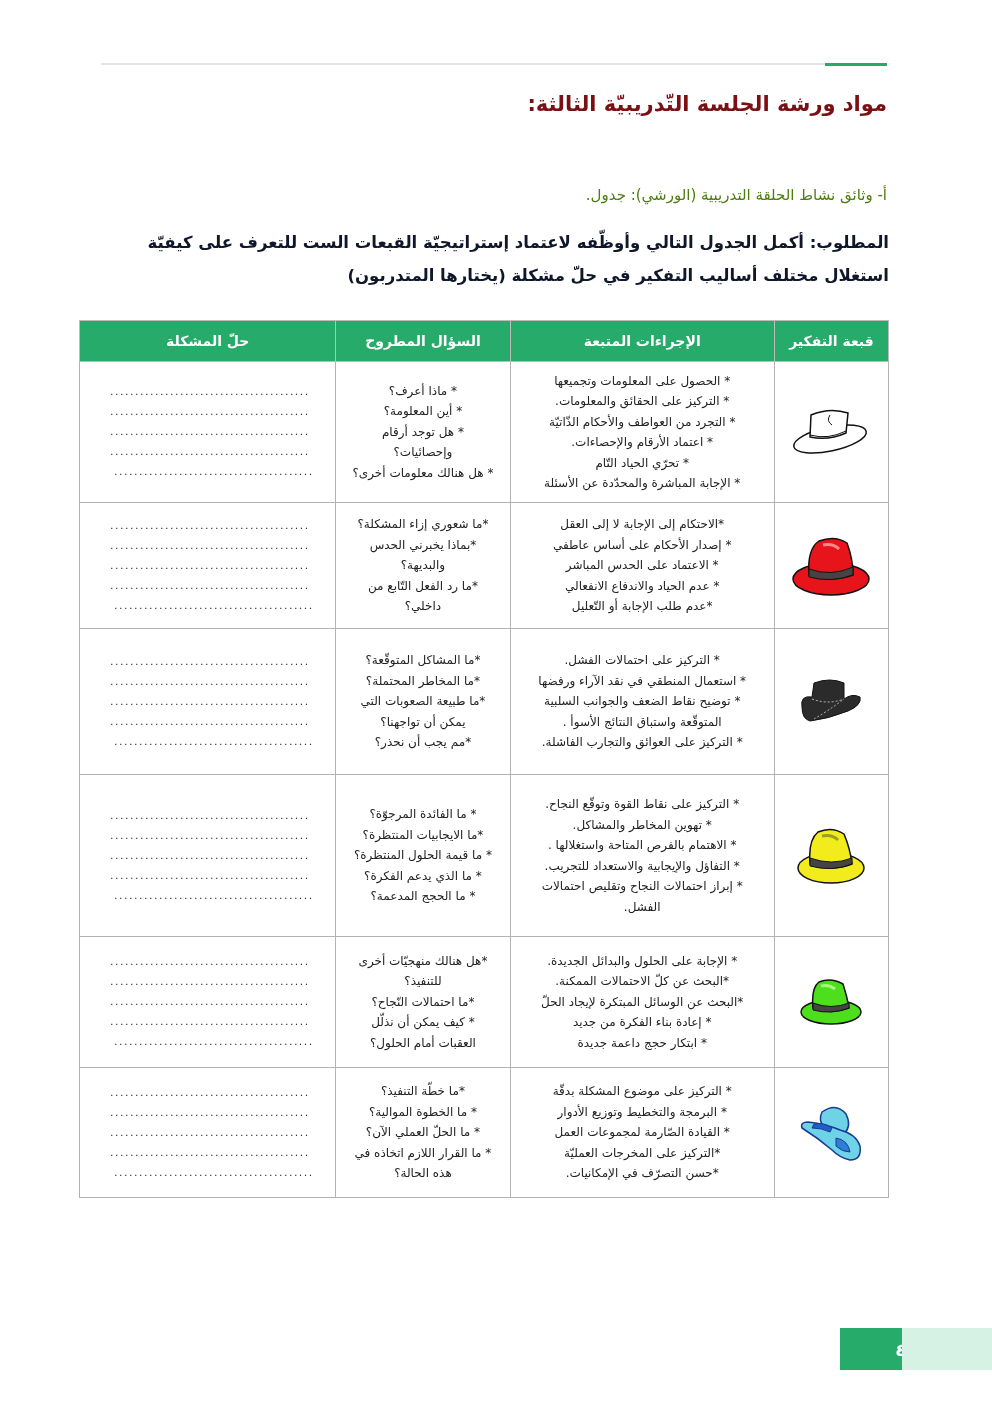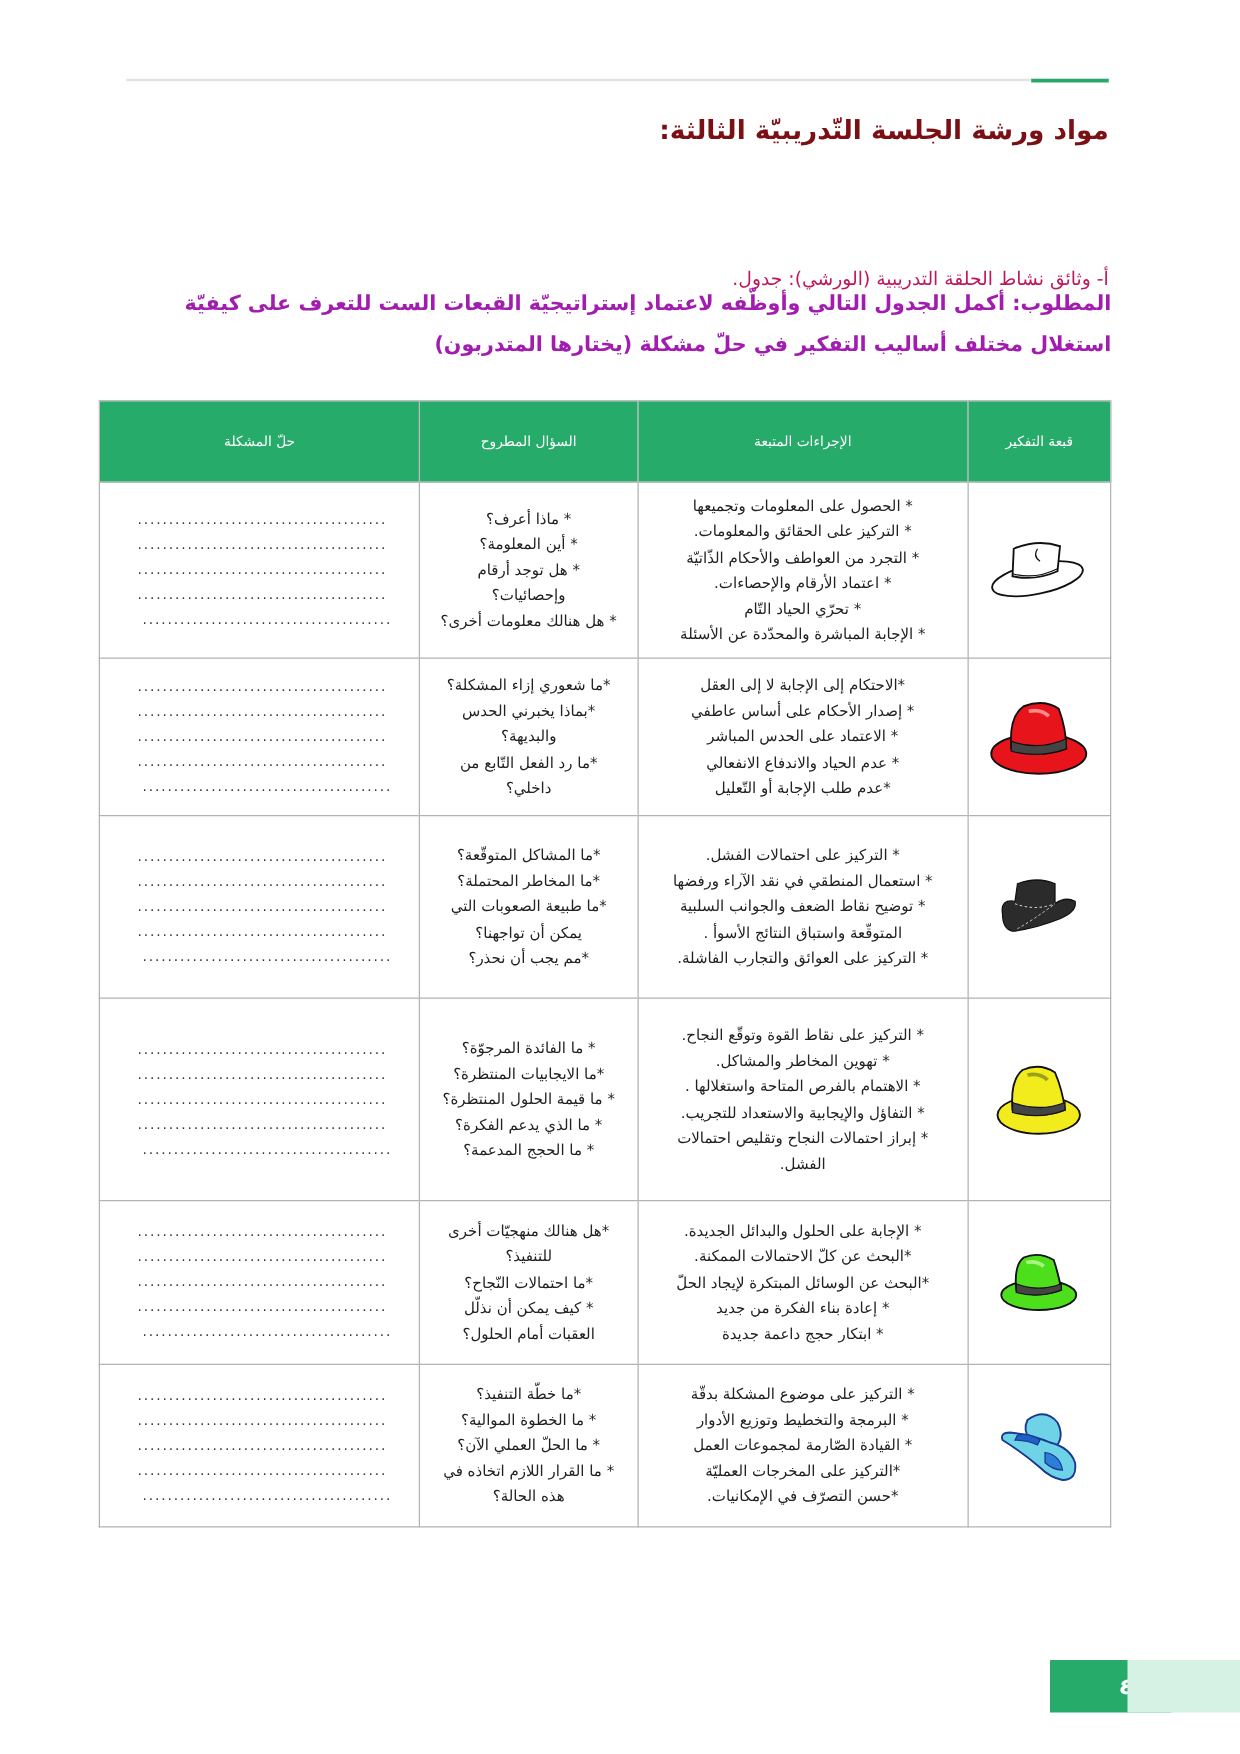--- a/index.html
+++ b/index.html
@@ -1,23 +1,23 @@
 <!DOCTYPE html>
 <html lang="ar" dir="rtl"><head>
   <meta charset="utf-8">
   <style>
     html, body { margin: 0; padding: 0; background: #ffffff; }
     body { width: 992px; height: 1403px; position: relative; overflow: hidden; font-family: "DejaVu Sans", sans-serif; color: #1a1a1a; }
     .top-rule { position: absolute; top: 63px; left: 101px; width: 786px; height: 2px; background: #e4e4e4; }
     .top-rule-accent { position: absolute; top: 63px; left: 825px; width: 62px; height: 3px; background: #2aa86a; }
     .page-title { position: absolute; top: 92px; right: 105px; font-size: 21px; font-weight: bold; color: #7a0f14; margin: 0; white-space: nowrap; }
-    .section-sub { position: absolute; top: 186px; right: 105px; font-size: 15px; color: #be185d; white-space: nowrap; margin-top: 28px; }
-    .instructions { position: absolute; top: 226px; right: 103px; width: 790px; font-size: 16.5px; font-weight: bold; line-height: 33px; color: #a21caf; text-align: right; }
+    .section-sub { position: absolute; top: 186px; right: 105px; font-size: 15px; color: #4d7c0f; white-space: nowrap; }
+    .instructions { position: absolute; top: 226px; right: 103px; width: 790px; font-size: 16.5px; font-weight: bold; line-height: 33px; color: #0f172a; text-align: right; }
     table.hats { position: absolute; top: 320px; left: 79px; width: 810px; border-collapse: collapse; table-layout: fixed; }
-    table.hats th { background: #26ab6b; color: #ffffff; font-weight: normal; font-size: 11px; height: 40px; border: 1px solid #bcbcbc; padding: 12px; }
+    table.hats th { background: #26ab6b; color: #ffffff; font-weight: bold; font-size: 14px; height: 40px; border: 1px solid #bcbcbc; padding: 0; }
     table.hats td { border: 1.5px solid #b3b3b3; vertical-align: middle; text-align: center; font-size: 12px; line-height: 20.5px; color: #222; padding: 0 6px; }
     .col-hat { width: 114px; }
     .col-proc { width: 264px; }
     .col-q { width: 174px; }
     .col-sol { width: 256px; }
     .list-line { display: block; white-space: nowrap; }
     .dots { direction: ltr; display: block; letter-spacing: 1.5px; font-size: 11px; line-height: 20px; color: #333; text-align: left; padding-left: 24px; white-space: nowrap; overflow: hidden; }
     .dots.last { padding-left: 28px; }
     .hat-cell svg { display: block; margin: 0 auto; }
     .page-num-box { position: absolute; top: 1328px; left: 840px; width: 62px; height: 42px; background: #26ab6b; color: #fff; font-size: 18px; font-weight: bold; display: flex; align-items: center; justify-content: center; padding-left: 35px; }

